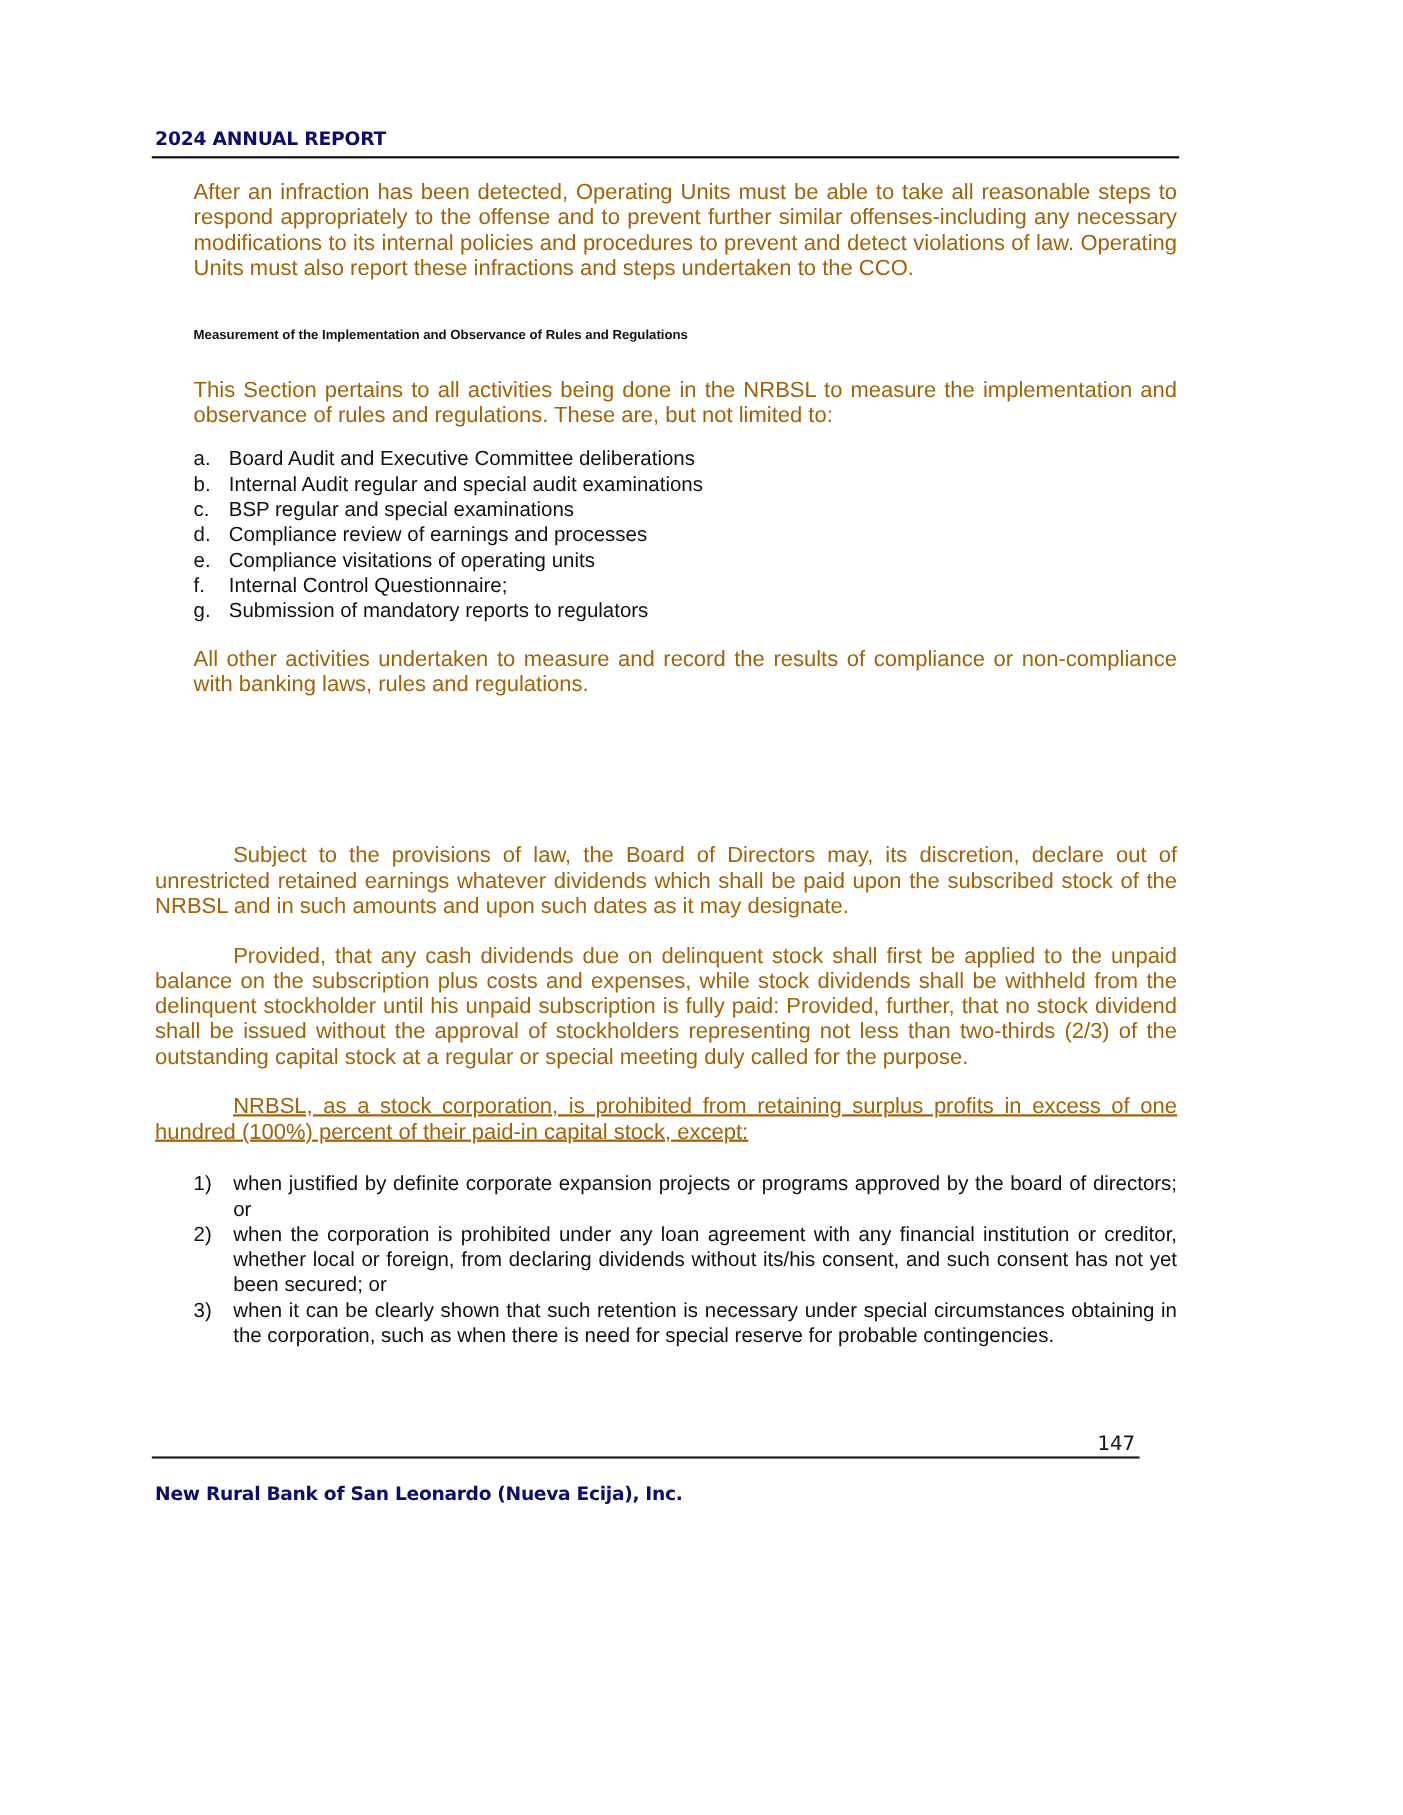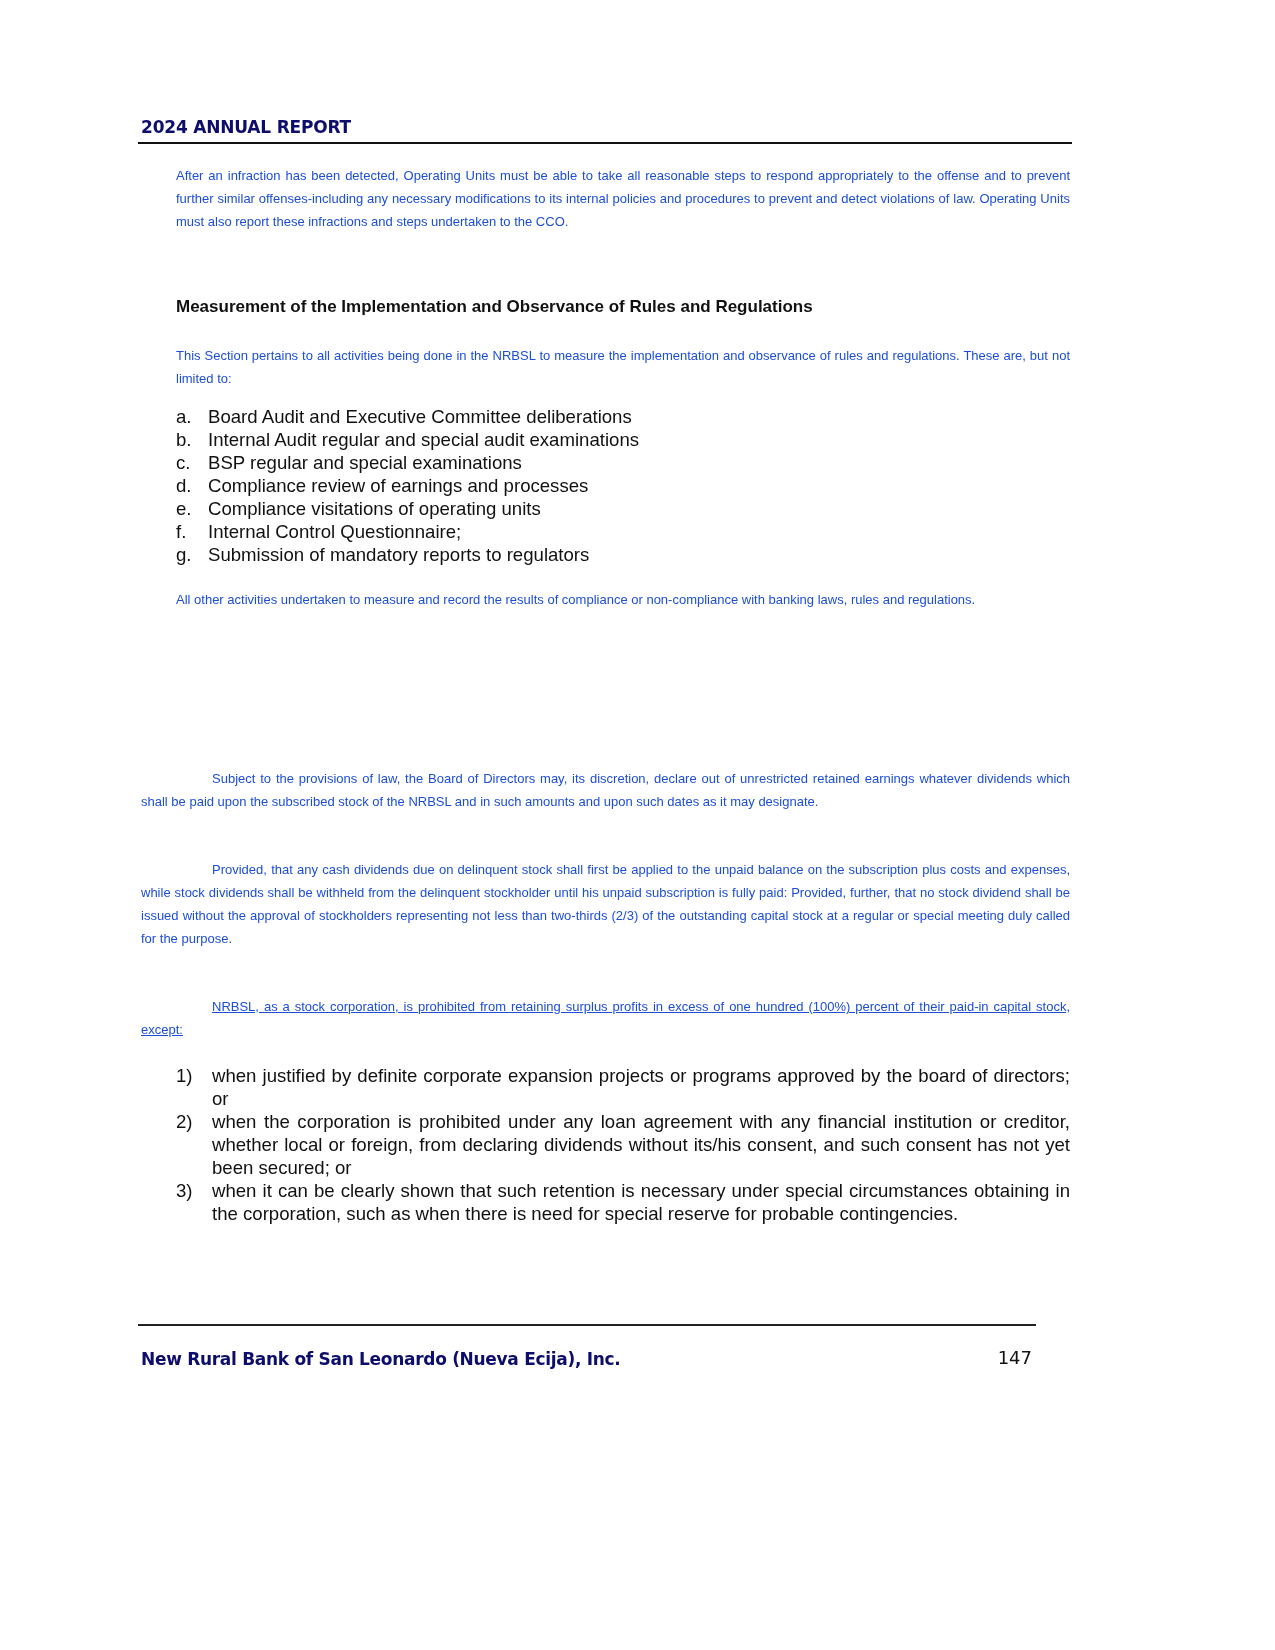--- a/index.html
+++ b/index.html
@@ -7,31 +7,31 @@
     .page { position: absolute; left: 0; top: 0; width: 1275px; height: 1650px; background: #fff; }
 
     .running-header {
       position: absolute; left: 141px; top: 117px;
       font-family: "DejaVu Sans", sans-serif; font-weight: bold; font-size: 17px;
       color: #0d0d6b; letter-spacing: -0.2px;
     }
     .header-rule { position: absolute; left: 138px; top: 142px; width: 934px; height: 0; border-top: 2px solid #111; }
 
     .body-text {
-      font-family: "Liberation Sans", sans-serif; font-size: 13px; line-height: 23px;
-      color: #1d4ed8; text-align: justify; text-align-last: left;
+      font-family: "Liberation Sans", sans-serif; font-size: 20px; line-height: 23px;
+      color: #a16207; text-align: justify; text-align-last: left;
     }
     .block { position: absolute; }
     .indented { left: 176px; width: 894px; }
     .full { left: 141px; width: 929px; }
     .first-indent { text-indent: 71px; }
 
     .subhead {
       position: absolute; left: 176px; top: 297px;
-      font-family: "Liberation Sans", sans-serif; font-weight: bold; font-size: 17px; color: #111;
+      font-family: "Liberation Sans", sans-serif; font-weight: bold; font-size: 12px; color: #111;
     }
     .section-title {
       position: absolute; left: 0; width: 1210px; top: 701px; text-align: center;
       font-family: "Liberation Sans", sans-serif; font-weight: bold; font-size: 18.6px; color: #111;
     }
     .section-title .num { display: inline-block; margin-right: 14px; }
 
     .alpha-list { position: absolute; left: 176px; top: 405px; width: 894px; margin: 0; padding: 0; list-style: none; }
     .alpha-list li { position: relative; padding-left: 32px; font-family: "Liberation Sans", sans-serif; font-size: 18.6px; line-height: 23px; color: #111; }
     .alpha-list .marker { position: absolute; left: 0; top: 0; }
@@ -39,21 +39,21 @@
     .num-list { position: absolute; left: 176px; top: 1064px; width: 894px; margin: 0; padding: 0; list-style: none; }
     .num-list li { position: relative; padding-left: 36px; font-family: "Liberation Sans", sans-serif; font-size: 18.6px; line-height: 23px; color: #111; text-align: justify; text-align-last: left; }
     .num-list .marker { position: absolute; left: 0; top: 0; }
 
     .footer-rule { position: absolute; left: 138px; top: 1324px; width: 898px; height: 0; border-top: 2px solid #222; }
     .footer-org {
       position: absolute; left: 141px; top: 1349px;
       font-family: "DejaVu Sans", sans-serif; font-weight: bold; font-size: 17px; color: #0d0d6b; letter-spacing: -0.3px;
     }
     .page-number {
-      position: absolute; left: 980px; width: 52px; top: 1347px; text-align: right;
+      position: absolute; left: 980px; width: 52px; top: 1302px; text-align: right;
       font-family: "DejaVu Sans", sans-serif; font-size: 18px; color: #111;
     }
   </style>
 </head>
 <body>
 
 <div class="page">
 
   <div class="running-header">2024 ANNUAL REPORT</div>
   <div class="header-rule"></div>

